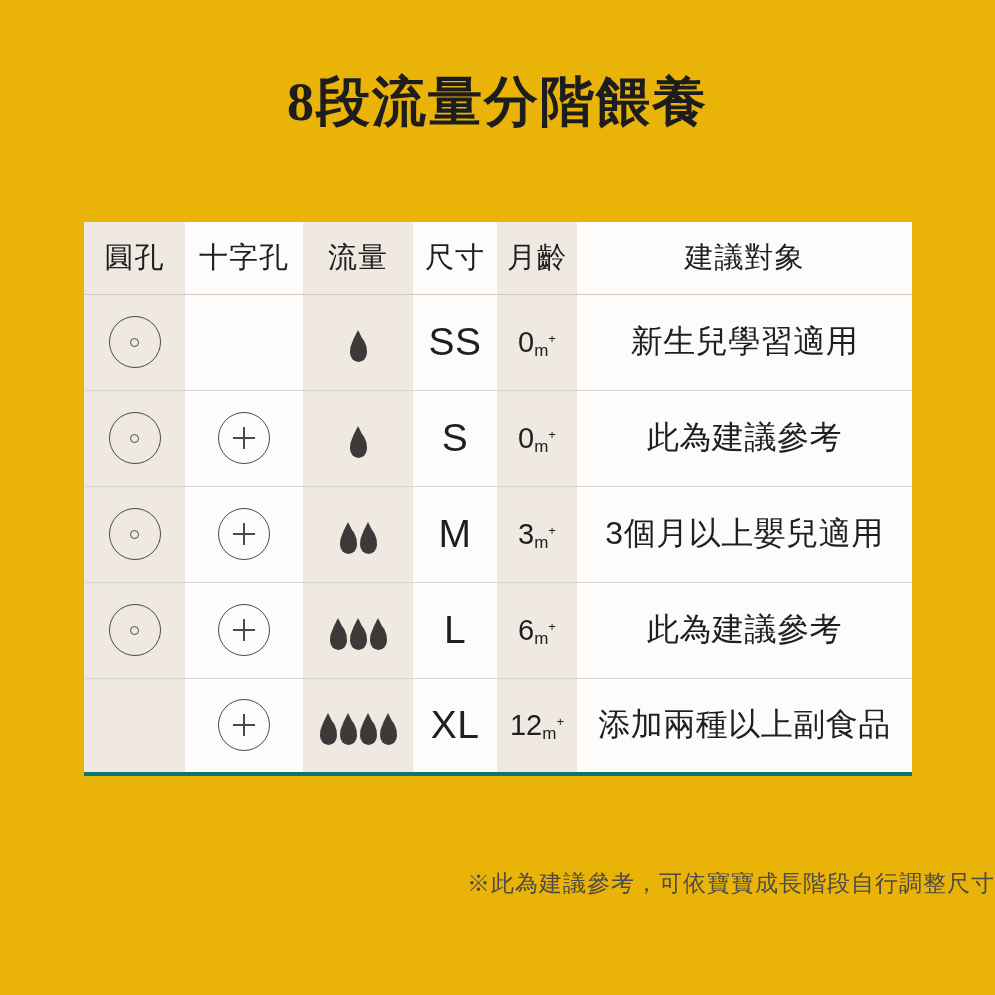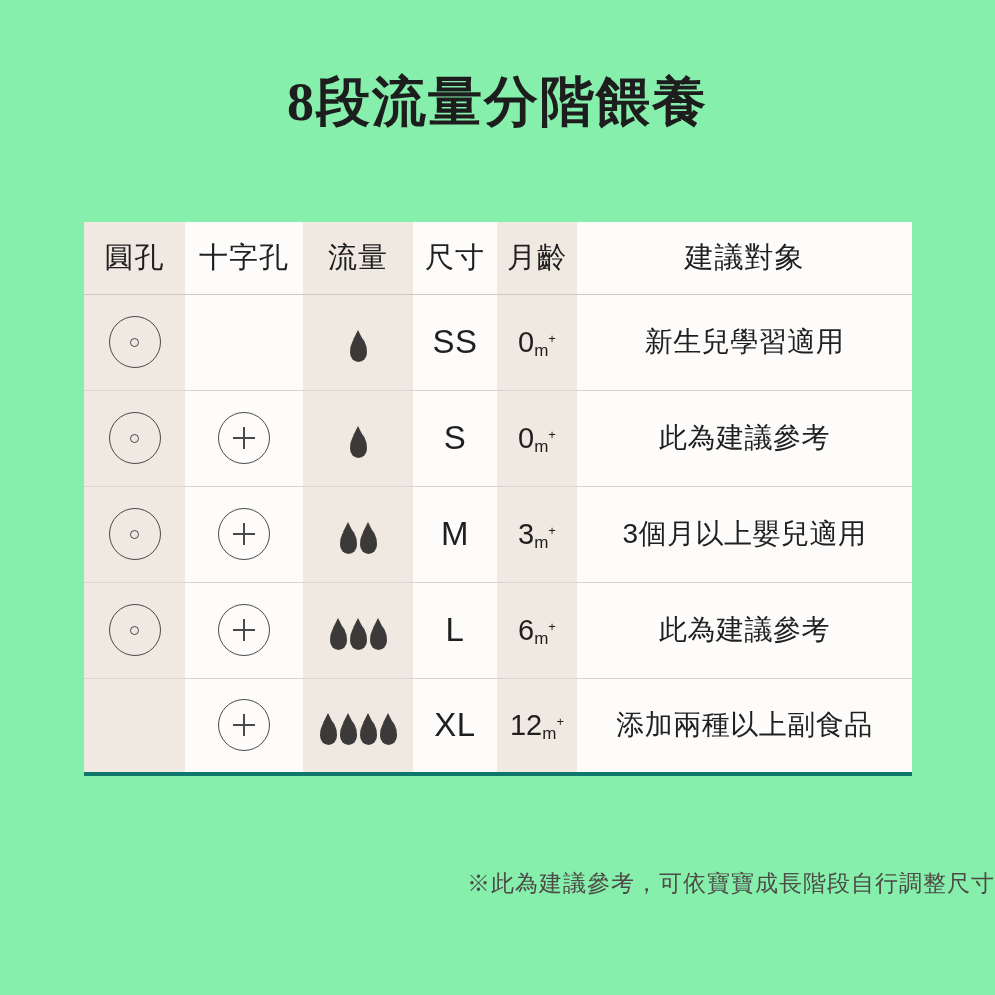--- a/index.html
+++ b/index.html
@@ -11,21 +11,21 @@
     height: 995px;
     background: #f7f5f3;
     font-family: "Liberation Sans", sans-serif;
     color: #2b2b2b;
     overflow: hidden;
   }
   .page {
     position: relative;
     width: 995px;
     height: 995px;
-    background: #86efac;
+    background: #eab308;
     box-sizing: border-box;
   }
 
   
   .title {
     position: absolute;
     top: 66px;
     left: 0;
     width: 995px;
     text-align: center;
@@ -144,21 +144,21 @@
     top: -7px;
     transform: translateX(-50%);
     width: 0;
     height: 0;
     border-left: 5px solid transparent;
     border-right: 5px solid transparent;
     border-bottom: 10px solid #3c3a38;
   }
 
   .size-text {
-    font-size: 33px;
+    font-size: 39px;
     color: #1f1f1f;
     letter-spacing: 0.5px;
   }
   .age-text {
     font-size: 29px;
     color: #1f1f1f;
   }
   .age-text .unit {
     font-size: 17px;
     vertical-align: baseline;
@@ -167,21 +167,21 @@
     letter-spacing: 0;
   }
   .age-text .unit sup {
     font-size: 13px;
     top: -6px;
     position: relative;
   }
   .target-text {
     text-align: left;
     padding-left: 18px;
-    font-size: 28px;
+    font-size: 32px;
     color: #1f1f1f;
     letter-spacing: 0.5px;
     white-space: nowrap;
   }
 
   
   .footnote {
     position: absolute;
     top: 868px;
     left: 0;

